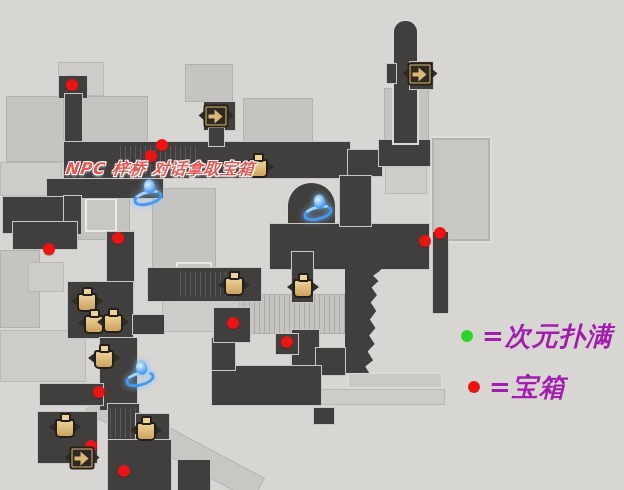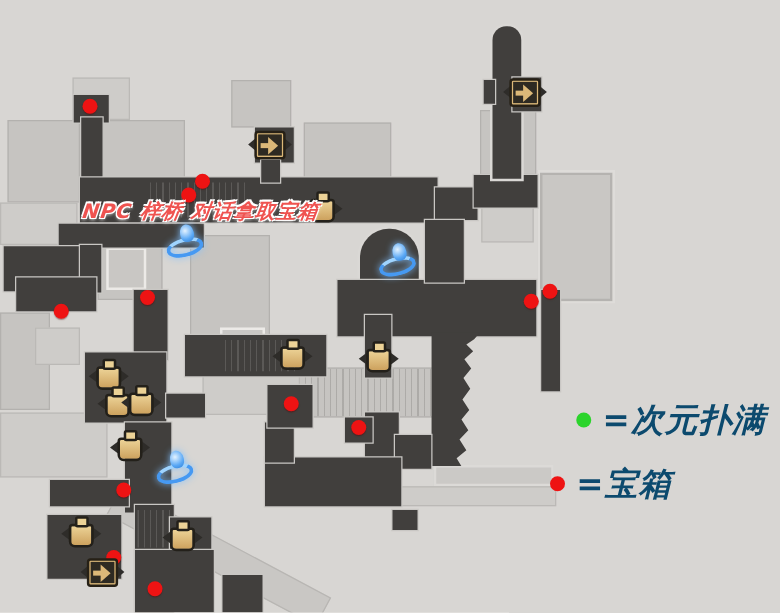--- a/index.html
+++ b/index.html
@@ -35,21 +35,21 @@
   .exit .wt{left:-5px;top:6px;width:0;height:0;border-top:5px solid transparent;border-bottom:5px solid transparent;border-right:6px solid #2e2c29;}
   .exit .wb{right:-5px;top:6px;width:0;height:0;border-top:5px solid transparent;border-bottom:5px solid transparent;border-left:6px solid #2e2c29;}
   .portal{width:32px;height:27px;filter:drop-shadow(0 0 3px #7fc0ff);}
   .portal .ring{left:1px;top:12px;width:24px;height:9px;border:3px solid var(--blue,#4699f2);border-top-color:#9fd4ff;border-radius:50%;transform:rotate(-14deg);}
   .portal .tp{left:12px;top:1px;width:11px;height:14px;background:radial-gradient(circle at 40% 35%,#e2f2ff,#5aa8f5 60%,#2f7fd6);border-radius:55% 55% 45% 45%;transform:rotate(-12deg);}
   
   #npc-label{position:absolute;z-index:8;white-space:nowrap;font-style:italic;font-weight:800;font-size:16px;letter-spacing:1px;color:var(--annotation,#ef5350);transform:skewX(-8deg);
     text-shadow:-1px -1px 0 #fff,1px -1px 0 #fff,-1px 1px 0 #fff,1px 1px 0 #fff,0 2px 3px rgba(255,255,255,.8);}
   .legend-row{position:absolute;display:flex;align-items:center;gap:9px;z-index:8;height:28px;}
   .legend-dot{width:12px;height:12px;border-radius:50%;flex:0 0 auto;}
-  .legend-label{font-style:italic;font-weight:800;font-size:26px;letter-spacing:1px;color:#0c4a6e;white-space:nowrap;}
+  .legend-label{font-style:italic;font-weight:800;font-size:26px;letter-spacing:1px;color:#a21caf;white-space:nowrap;}
 </style>
 </head>
 <body>
 
 <div id="stage">
 
   <i class="b2" style="left:58px;top:62px;width:46px;height:34px"></i>
   <i class="b" style="left:6px;top:96px;width:58px;height:66px"></i>
   <i class="b" style="left:82px;top:96px;width:66px;height:47px"></i>
   <i class="b" style="left:185px;top:64px;width:48px;height:38px"></i>
@@ -220,18 +220,18 @@
       </div>
     </div>
 
   <div id="npc-label" style="left: 66px; top: 159px;">NPC 梓桥 对话拿取宝箱</div>
 
   <div id="legend">
       <div class="legend-row" style="left: 461px; top: 322px;">
         <span class="legend-dot" style="background: rgb(43, 212, 43);"></span>
         <span class="legend-label">=次元扑满</span>
       </div>
-      <div class="legend-row" style="left: 440px; top: 373px;">
+      <div class="legend-row" style="left: 468px; top: 373px;">
         <span class="legend-dot" style="background: rgb(238, 19, 19);"></span>
         <span class="legend-label">=宝箱</span>
       </div>
     </div>
 </div>
 
 </body></html>

